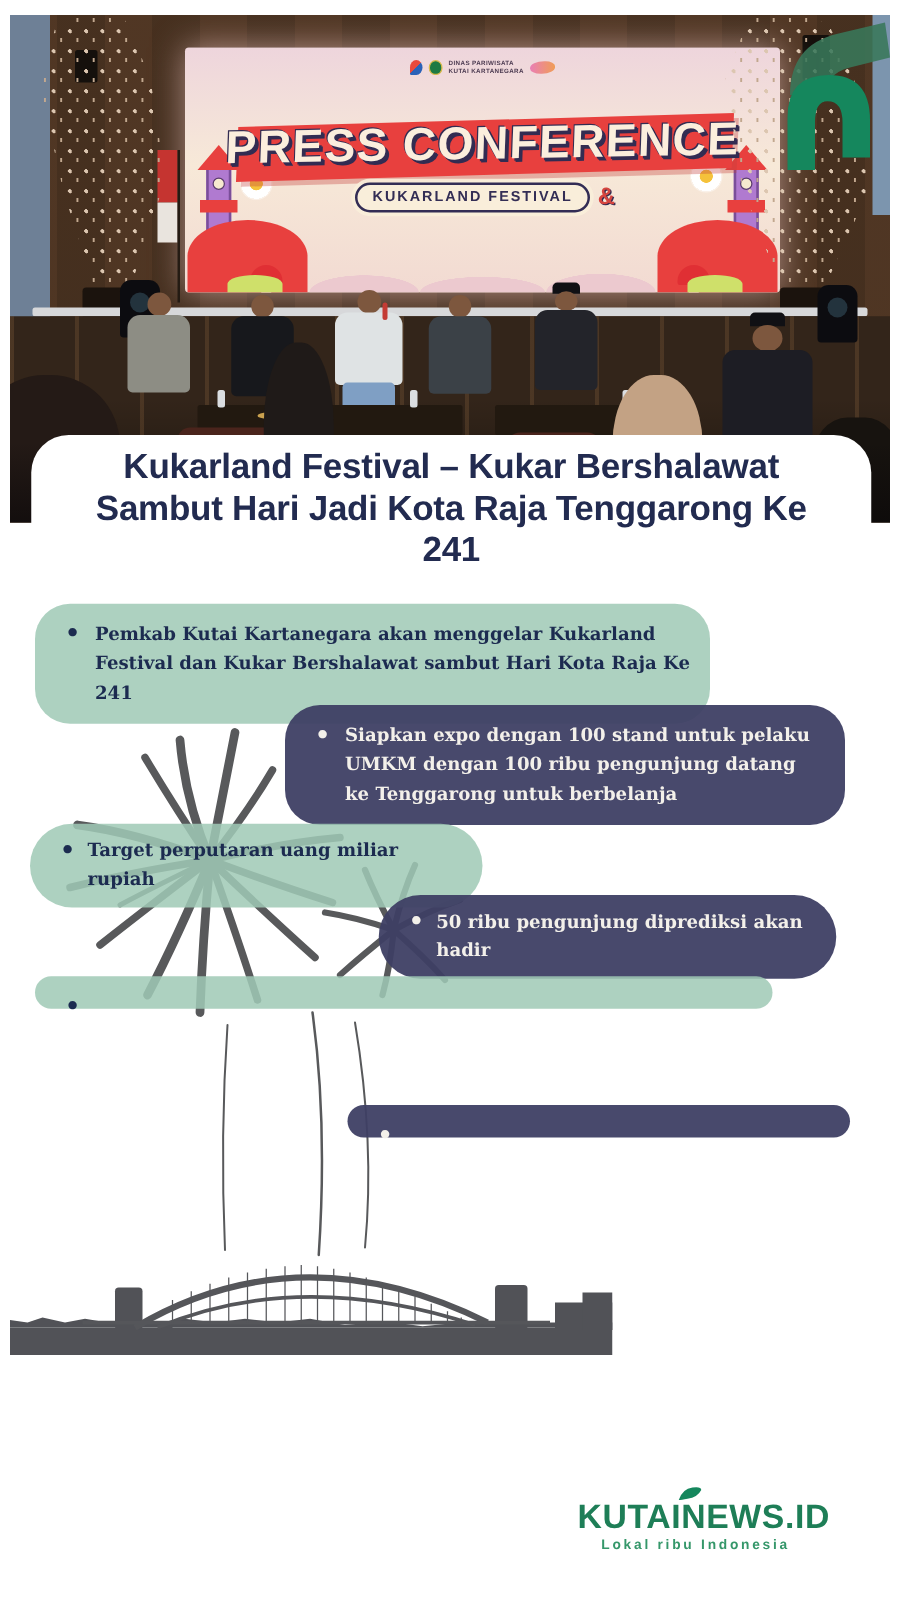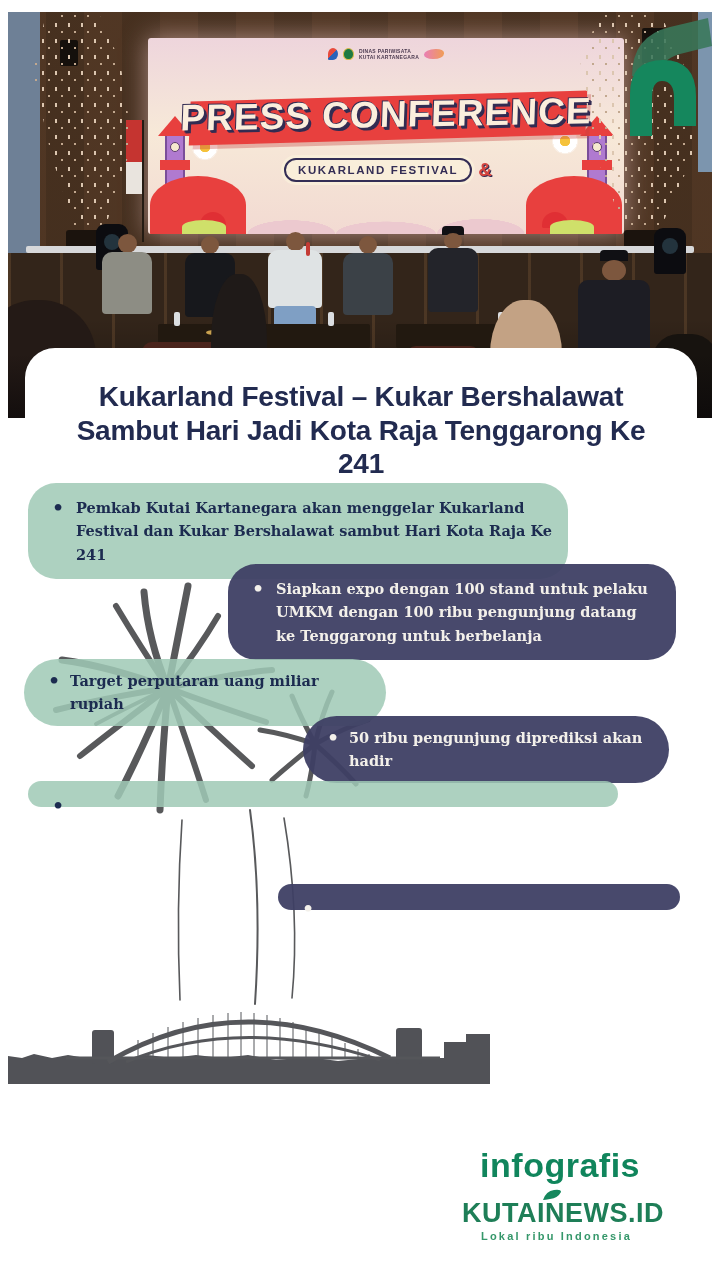--- a/index.html
+++ b/index.html
@@ -28,21 +28,21 @@
   .org-text { font-size:5px; font-weight:bold; color:#4b3a50; line-height:1.25; letter-spacing:.3px; }
   .org-mark3 { width:20px; height:10px; border-radius:60% 40% 55% 45%;
                background:linear-gradient(90deg,#e86fae, #f0923f); opacity:.85; }
 
   .banner-red { position:absolute; left:42px; top:58px; width:396px; height:44px; background:#e8403e;
                 transform:skew(-4deg) rotate(-1.6deg); box-shadow:4px 4px 0 rgba(196,64,60,.35); }
   .banner-text { position:absolute; left:0; top:56px; width:100%; text-align:center;
                  font-size:37px; font-weight:bold; letter-spacing:1px; color:#fbeedd;
                  text-shadow:2px 2px 0 #332c52, 3px 3px 0 #332c52, -1px -1px 0 #332c52;
                  transform:skew(-3deg) rotate(-1deg); white-space:nowrap; }
-  .pill-row { position:absolute; left:0; top:120px; width:100%; display:flex; justify-content:center; align-items:center; gap:10px; }
+  .pill-row { position:absolute; left:0; top:108px; width:100%; display:flex; justify-content:center; align-items:center; gap:10px; }
   .pill { font-size:11.5px; font-weight:bold; letter-spacing:1.6px; color:#332d55; background:#f9eeda;
           border:2px solid #332d55; border-radius:999px; padding:4px 12px; white-space:nowrap;
           box-shadow:0 0 0 3px rgba(249,238,218,.9); }
   .amp { font-size:19px; font-weight:bold; color:#d6453f; text-shadow:1px 1px 0 #332c52; margin:0 -4px; }
 
   .tower { position:absolute; width:34px; height:96px; top:78px; }
   .tower .body { position:absolute; left:7px; top:18px; width:20px; height:78px; background:#b07ad0; border:2px solid #7a4e99; }
   .tower .roof { position:absolute; left:0; top:0; width:0; height:0;
                  border-left:17px solid transparent; border-right:17px solid transparent; border-bottom:20px solid #e8403e; }
   .tower .band { position:absolute; left:2px; top:44px; width:30px; height:10px; background:#e8403e; }
@@ -106,21 +106,21 @@
   .fg { position:absolute; }
   .chair { position:absolute; background:#4a241c; border-radius:10px 10px 0 0; }
   .vig { position:absolute; left:0; right:0; bottom:0; height:64px;
          background:linear-gradient(180deg, transparent, rgba(8,6,8,.6)); }
 
   
   .logo-mark { position:absolute; left:628px; top:12px; width:86px; height:124px; }
 
   
   .title-card { position:absolute; left:25px; top:348px; width:672px; min-height:118px;
-                background:#ffffff; border-radius:30px; padding:32px 20px 10px 20px; }
+                background:#ffffff; border-radius:30px; padding:8px 20px 10px 20px; }
   .title-card h1 { max-width:580px; margin:0 auto; text-align:center;
                    font-size:28px; line-height:1.2; font-weight:800; color:#222b50; letter-spacing:-.2px; }
 
   
   .bullet-box { position:absolute; border-radius:28px; padding:13px 16px 13px 48px;
                 font-family:"DejaVu Serif", serif; font-weight:bold; }
   .bullet-box p { font-size:14.5px; line-height:1.62; white-space:pre-wrap; }
   .bullet-box .dot { position:absolute; left:24px; top:13px; font-size:19px; }
   .green { background:rgba(160,201,182,.86); color:#1c2b50; }
   .navy  { background:rgba(62,63,100,.95); color:#f3f0ea; }
@@ -353,21 +353,20 @@
         <path d="M298 58 L298 27"></path>
           <path d="M311 58 L311 32"></path>
           <path d="M324 58 L324 37"></path>
         <path d="M337 58 L337 43"></path>
           <path d="M350 58 L350 49"></path>
           <path d="M361 58 L361 54"></path>
       </g>
     </g>
   </svg>
 
-  <div class="infografis">infografis</div>
   <div class="brand">
     <span>KUTAI</span><span class="n-wrap"><svg class="leaf" viewBox="0 0 20 12">
           <path d="M1 11 Q4 2 12 1 Q19 0 19 3 Q16 9 8 10 Q3 11 1 11 Z" fill="#15875d"></path>
         </svg><span>N</span></span><span>EWS.ID</span>
   </div>
   <div class="tagline">Lokal ribu Indonesia</div>
 
 </div>
 
 </body></html>

